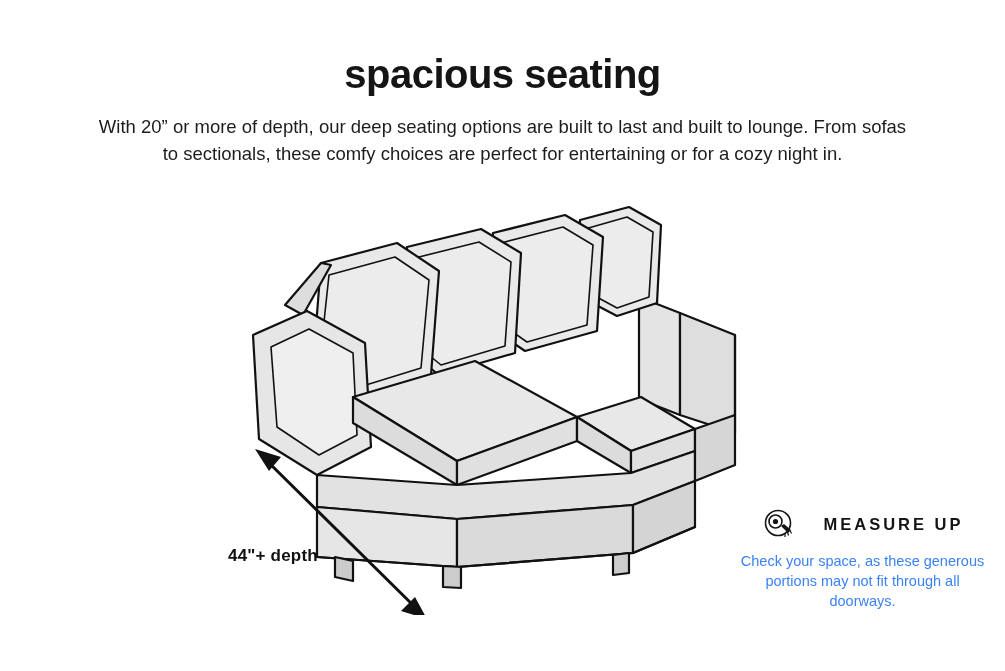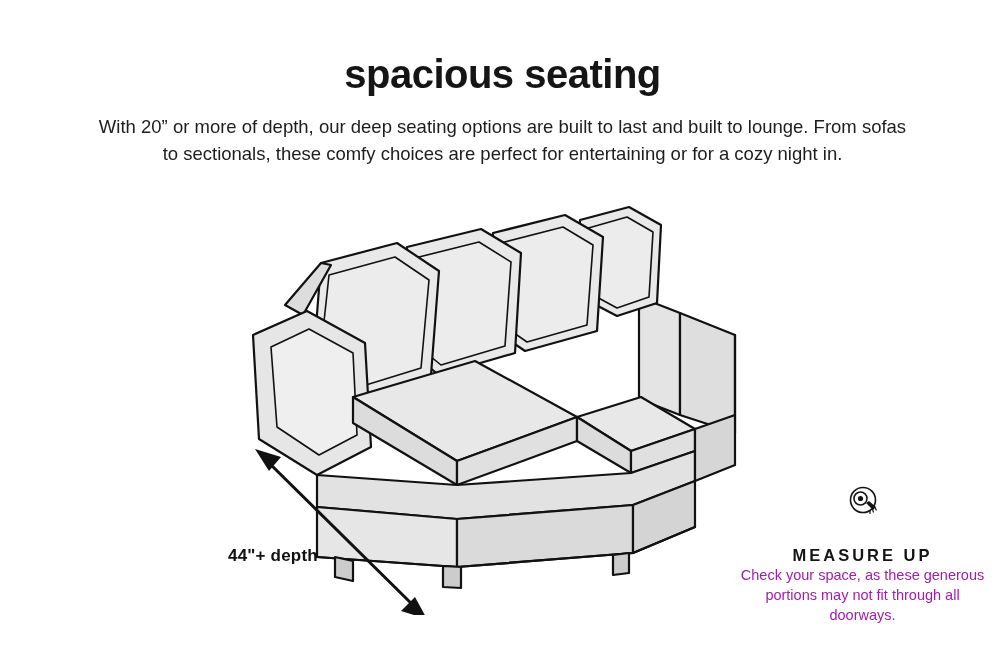--- a/index.html
+++ b/index.html
@@ -62,33 +62,32 @@
     top: 505px;
     width: 255px;
     text-align: center;
   }
   .measure-head {
     display: flex;
     align-items: center;
     justify-content: center;
     gap: 28px;
     height: 38px;
-    flex-direction: column;
   }
   .measure-title {
     font-size: 16.5px;
     font-weight: bold;
     letter-spacing: 3px;
     color: #141414;
   }
   .measure-note {
-    margin-top: 22px;
+    margin-top: 8px;
     font-size: 14.5px;
     line-height: 20px;
-    color: #a21caf;
+    color: #3b82f6;
   }
   .icon-svg { display: block; }
 </style>
 </head>
 <body>
 
 <div class="page">
 
   <div class="title">spacious seating</div>
 

